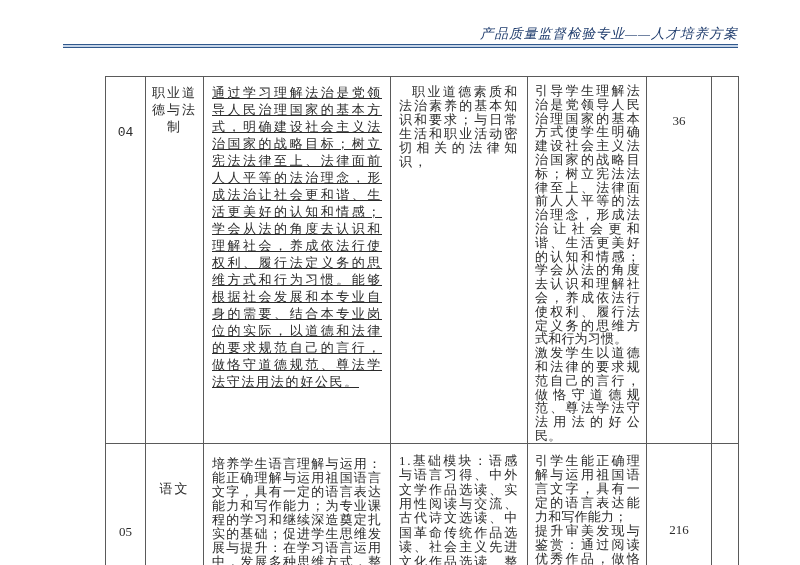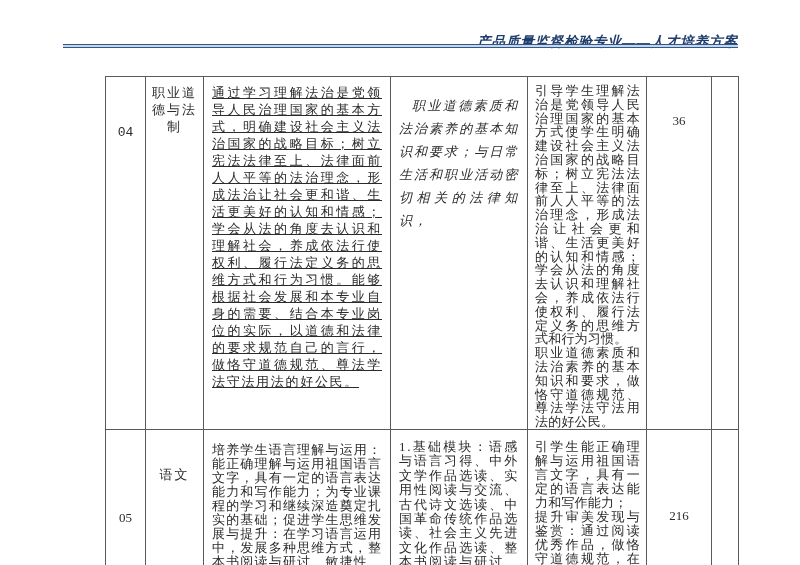--- a/index.html
+++ b/index.html
@@ -8,22 +8,22 @@
     --navy:#1f3c6d;
     --rule-dark:#30588c;
     --rule-light:#c6d5e8;
   }
   *{box-sizing:border-box;margin:0;padding:0;}
   html,body{width:800px;height:565px;background:#ffffff;overflow:hidden;}
   body{position:relative;font-family:"Liberation Serif","DejaVu Serif",serif;color:var(--ink);}
 
   .header-title{
     position:absolute;top:25px;right:62px;
-    color:var(--navy);font-weight:700;font-style:italic;
-    font-size:13.5px;letter-spacing:1px;white-space:nowrap;margin-top:8px;
+    color:var(--navy);font-weight:400;font-style:italic;
+    font-size:13.5px;letter-spacing:1px;white-space:nowrap;
   }
   .header-rule{
     position:absolute;left:63px;right:62px;top:44px;height:4px;
     border-top:1px solid var(--rule-dark);
     border-bottom:1.5px solid var(--rule-dark);
     background:var(--rule-light);
   }
 
   table.course-table{
     position:absolute;left:105px;top:76px;width:633px;
@@ -39,21 +39,21 @@
   tr.row1{height:276px;}
   tr.row2{height:131px;}
   tr.row2 td{border-bottom:none;}
   tr.row2 td.keep-bottom{border-bottom:1px solid var(--border);}
 
   .c-center{text-align:center;}
   
   .no1{padding-top:48px;font-family:Liberation Mono, monospace;}
   .name1{padding:7px 4px 0 4px;letter-spacing:2px;line-height:17px;}
   .obj1{padding:7px 8px 0 8px;line-height:17px;letter-spacing:1.7px;text-align:justify;text-decoration:underline;}
-  .con1{padding:17px 8px 0 8px;line-height:23px;letter-spacing:1.7px;text-align:justify;text-indent:1em;font-style:italic;}
+  .con1{padding:8px 8px 0 8px;line-height:14px;letter-spacing:1.7px;text-align:justify;text-indent:1em;}
   .req1{padding:7px 6px 0 7px;line-height:13.8px;letter-spacing:0.2px;text-align:justify;}
   .hrs1{padding-top:36px;}
   
   .no2{padding-top:80px;}
   .name2{padding-top:36px;letter-spacing:2px;}
   .obj2{padding:13px 8px 0 8px;line-height:14px;letter-spacing:1px;text-align:justify;}
   .con2{padding:10px 8px 0 8px;line-height:14.4px;letter-spacing:1.7px;text-align:justify;}
   .req2{padding:10px 6px 0 7px;line-height:14px;letter-spacing:0.2px;text-align:justify;}
   .hrs2{padding-top:78px;}
 </style>
@@ -74,21 +74,21 @@
       <col style="width:27px">
   </colgroup>
   <tbody>
     <tr class="row1">
       <td class="c-center no1">04</td>
       <td class="c-center name1">职业道德与法制</td>
       <td class="obj1">通过学习理解法治是党领导人民治理国家的基本方式，明确建设社会主义法治国家的战略目标；树立宪法法律至上、法律面前人人平等的法治理念，形成法治让社会更和谐、生活更美好的认知和情感；学会从法的角度去认识和理解社会，养成依法行使权利、履行法定义务的思维方式和行为习惯。能够根据社会发展和本专业自身的需要、结合本专业岗位的实际，以道德和法律的要求规范自己的言行，做恪守道德规范、尊法学法守法用法的好公民。</td>
       <td class="con1">职业道德素质和法治素养的基本知识和要求；与日常生活和职业活动密切相关的法律知识，</td>
       <td class="req1">
         <div>引导学生理解法治是党领导人民治理国家的基本方式使学生明确建设社会主义法治国家的战略目标；树立宪法法律至上、法律面前人人平等的法治理念，形成法治让社会更和谐、生活更美好的认知和情感；学会从法的角度去认识和理解社会，养成依法行使权利、履行法定义务的思维方式和行为习惯。</div>
-        <div>职业道德素质和法治素养的基本知识和要求，做恪守道德规范、尊法学法守法用法的好公民。</div>
+        <div>激发学生以道德和法律的要求规范自己的言行，做恪守道德规范、尊法学法守法用法的好公民。</div>
       </td>
       <td class="c-center hrs1">36</td>
       <td></td>
     </tr>
     <tr class="row2">
       <td class="c-center no2">05</td>
       <td class="c-center name2">语文</td>
       <td class="obj2 keep-bottom">培养学生语言理解与运用：能正确理解与运用祖国语言文字，具有一定的语言表达能力和写作能力；为专业课程的学习和继续深造奠定扎实的基础；促进学生思维发展与提升：在学习语言运用中，发展多种思维方式，整本书阅读与研讨、敏捷性、灵活性、批判性和创造性；</td>
       <td class="con2">1.基础模块：语感与语言习得、中外文学作品选读、实用性阅读与交流、古代诗文选读、中国革命传统作品选读、社会主义先进文化作品选读、整本书阅读与研讨、跨媒介阅读与交流</td>
       <td class="req2">

